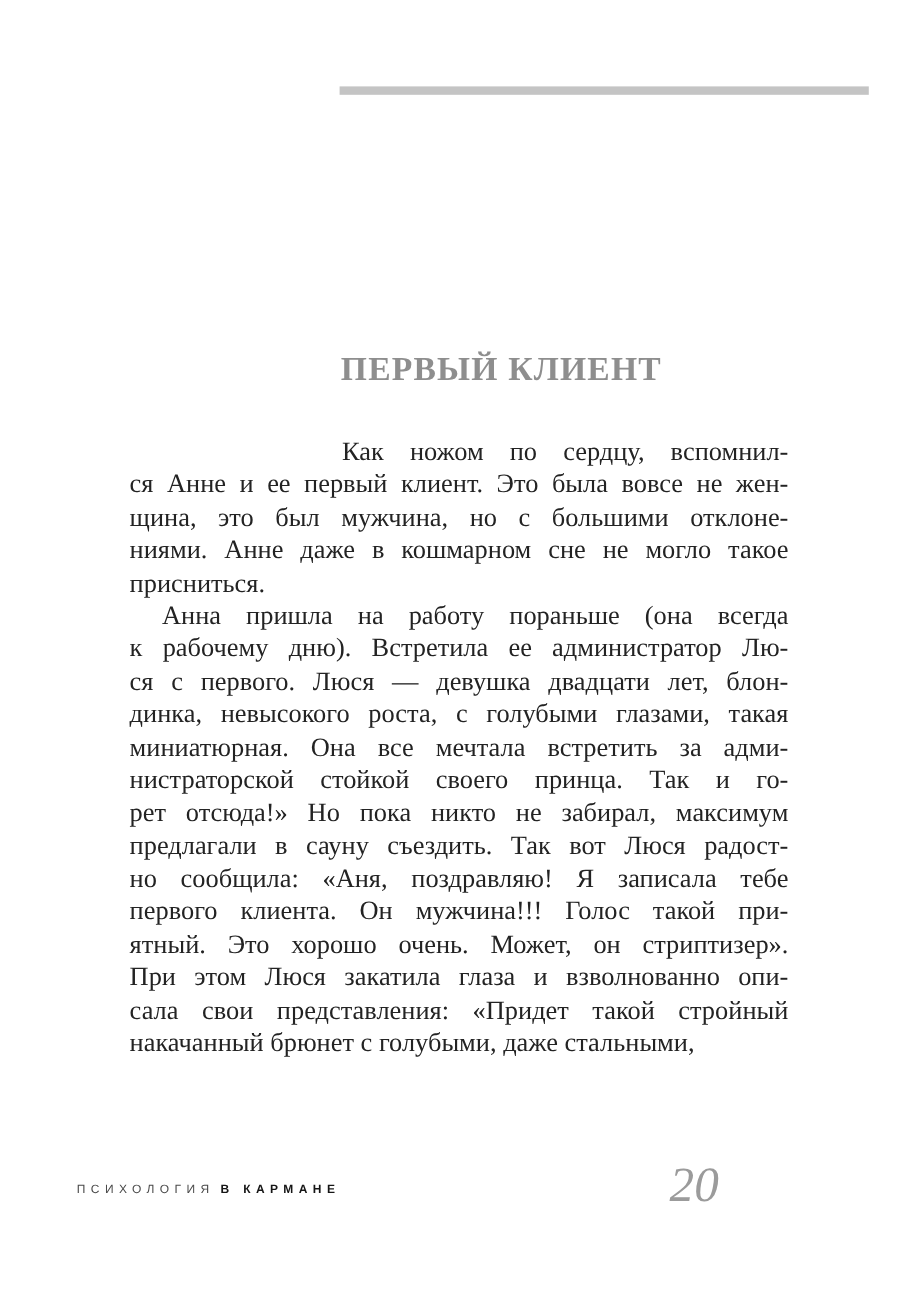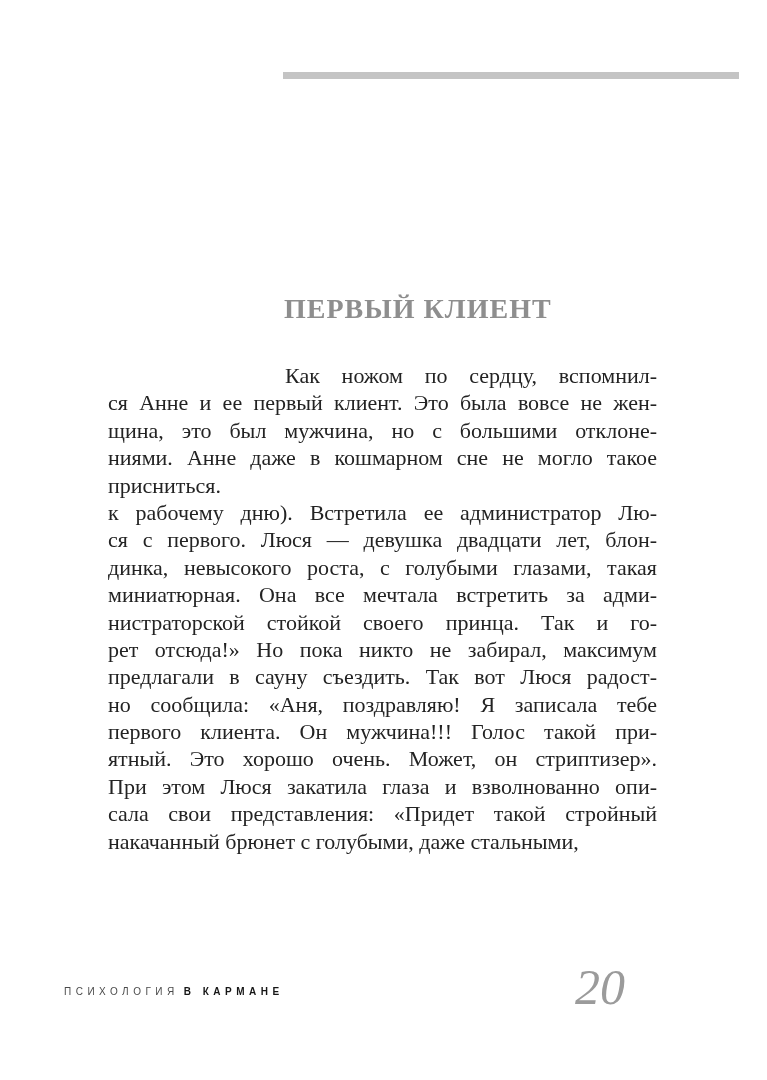--- a/index.html
+++ b/index.html
@@ -7,21 +7,20 @@
     padding: 0;
     background: #ffffff;
   }
   .page {
     position: relative;
     width: 724px;
     height: 1080px;
     background: #ffffff;
     overflow: hidden;
     font-family: "Liberation Serif", serif;
-    padding-left: 16px;
   }
   .divider-bar {
     position: absolute;
     left: 283px;
     top: 72px;
     width: 456px;
     height: 7px;
     background: var(--divider-bar, #c4c4c4);
   }
   .chapter-title {
@@ -69,43 +68,43 @@
   .footer-brand .brand-bold {
     font-weight: bold;
     margin-left: 5px;
     color: var(--footer-bold, #161616);
   }
   .page-number {
     position: absolute;
     left: 558px;
     top: 966px;
     width: 84px;
-    text-align: center;
     font-family: "Liberation Serif", serif;
     font-style: italic;
-    font-size: 50px;
+    font-size: 41px;
     line-height: 42px;
     color: var(--pagenum-color, #9b9b9b);
   }
 </style>
 </head>
 <body>
 
 <div class="page">
 
   <div class="divider-bar"></div>
 
   <h1 class="chapter-title">ПЕРВЫЙ КЛИЕНТ</h1>
 
   <div class="body-block">
       <div class="bodyline" style="padding-left: 177px;">Как ножом по сердцу, вспомнил-</div>
       <div class="bodyline">ся Анне и ее первый клиент. Это была вовсе не жен-</div>
       <div class="bodyline">щина, это был мужчина, но с большими отклоне-</div>
       <div class="bodyline">ниями. Анне даже в кошмарном сне не могло такое</div>
       <div class="bodyline para-end">присниться.</div>
+      <div class="bodyline" style="padding-left: 27px;">Анна пришла на работу пораньше  (она всегда</div>
       <div class="bodyline">к рабочему дню). Встретила ее администратор Лю-</div>
       <div class="bodyline">ся с первого. Люся — девушка двадцати лет, блон-</div>
       <div class="bodyline">динка, невысокого роста, с голубыми глазами, такая</div>
       <div class="bodyline">миниатюрная. Она все мечтала встретить за адми-</div>
       <div class="bodyline">нистраторской стойкой своего принца. Так и го-</div>
       <div class="bodyline">рет отсюда!» Но пока никто не забирал, максимум</div>
       <div class="bodyline">предлагали в сауну съездить. Так вот Люся радост-</div>
       <div class="bodyline">но сообщила: «Аня, поздравляю! Я записала тебе</div>
       <div class="bodyline">первого клиента. Он мужчина!!! Голос такой при-</div>
       <div class="bodyline">ятный. Это хорошо очень. Может, он стриптизер».</div>

